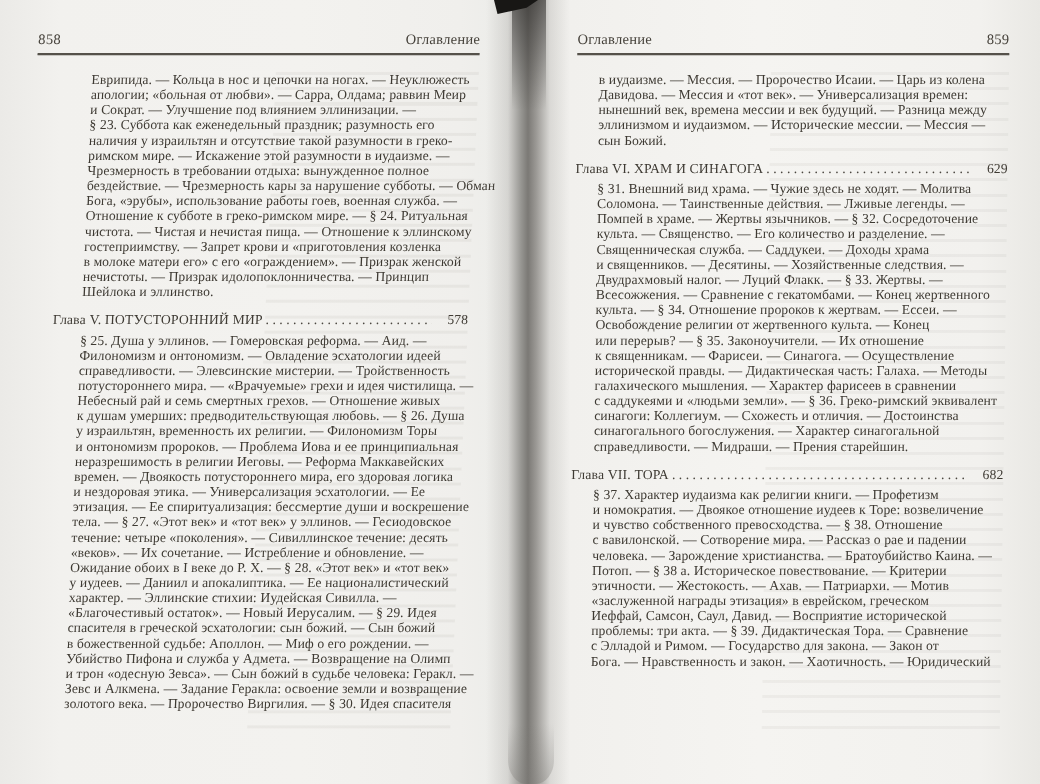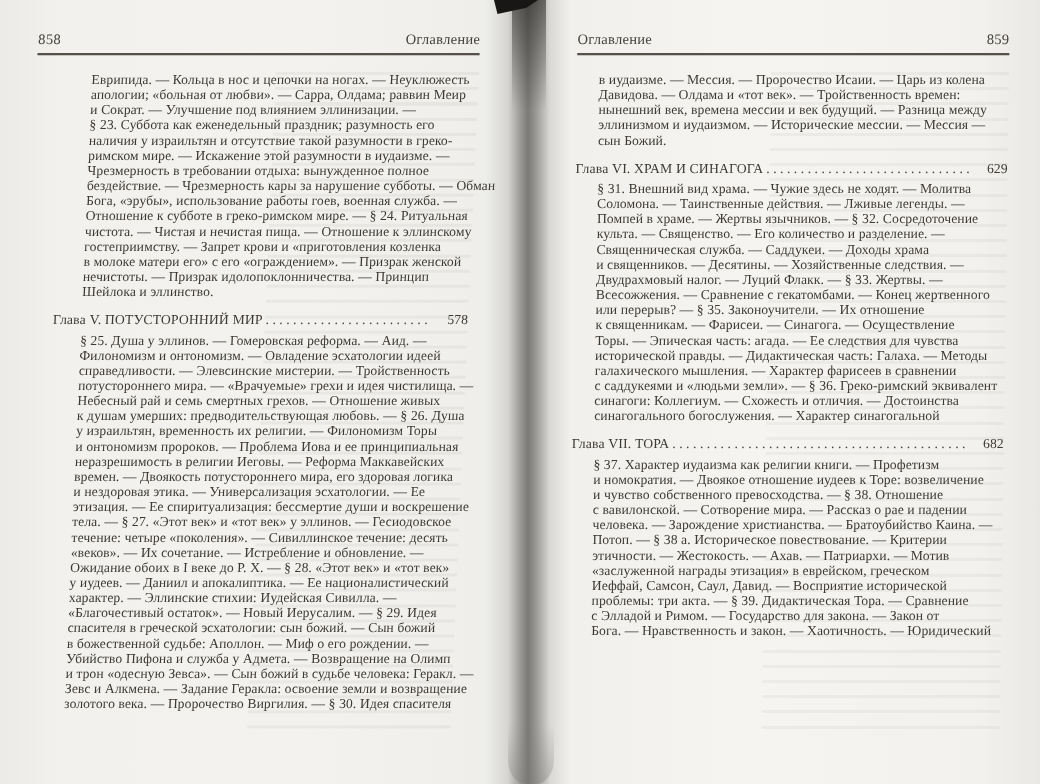--- a/index.html
+++ b/index.html
@@ -136,47 +136,49 @@
 
   <div class="page page-right">
     <div class="page-header">
       <span>Оглавление</span>
       <span>859</span>
     </div>
     <div class="header-rule"></div>
     <div class="page-body">
         <div class="para">
           <div class="line">в иудаизме. — Мессия. — Пророчество Исаии. — Царь из колена</div>
-          <div class="line">Давидова. — Олдама и «тот век». — Тройственность времен:</div>
+          <div class="line">Давидова. — Мессия и «тот век». — Универсализация времен:</div>
           <div class="line">нынешний век, времена мессии и век будущий. — Разница между</div>
           <div class="line">эллинизмом и иудаизмом. — Исторические мессии. — Мессия —</div>
           <div class="line">сын Божий.</div>
         </div>
         <div class="chapter">
           <span class="ch-title">Глава VI. ХРАМ И СИНАГОГА</span>
           <span class="leader">........................................................................................................................</span>
           <span class="ch-page">629</span>
         </div>
         <div class="para">
           <div class="line">§ 31. Внешний вид храма. — Чужие здесь не ходят. — Молитва</div>
           <div class="line">Соломона. — Таинственные действия. — Лживые легенды. —</div>
           <div class="line">Помпей в храме. — Жертвы язычников. — § 32. Сосредоточение</div>
           <div class="line">культа. — Священство. — Его количество и разделение. —</div>
           <div class="line">Священническая служба. — Саддукеи. — Доходы храма</div>
           <div class="line">и священников. — Десятины. — Хозяйственные следствия. —</div>
           <div class="line">Двудрахмовый налог. — Луций Флакк. — § 33. Жертвы. —</div>
           <div class="line">Всесожжения. — Сравнение с гекатомбами. — Конец жертвенного</div>
+          <div class="line">культа. — § 34. Отношение пророков к жертвам. — Ессеи. —</div>
+          <div class="line">Освобождение религии от жертвенного культа. — Конец</div>
           <div class="line">или перерыв? — § 35. Законоучители. — Их отношение</div>
           <div class="line">к священникам. — Фарисеи. — Синагога. — Осуществление</div>
-          <div class="line">Торы. — Эпическая часть: агада. — Ее следствия для чувства</div>
           <div class="line">исторической правды. — Дидактическая часть: Галаха. — Методы</div>
           <div class="line">галахического мышления. — Характер фарисеев в сравнении</div>
           <div class="line">с саддукеями и «людьми земли». — § 36. Греко-римский эквивалент</div>
           <div class="line">синагоги: Коллегиум. — Схожесть и отличия. — Достоинства</div>
           <div class="line">синагогального богослужения. — Характер синагогальной</div>
+          <div class="line">справедливости. — Мидраши. — Прения старейшин.</div>
         </div>
         <div class="chapter">
           <span class="ch-title">Глава VII. ТОРА</span>
           <span class="leader">........................................................................................................................</span>
           <span class="ch-page">682</span>
         </div>
         <div class="para">
           <div class="line">§ 37. Характер иудаизма как религии книги. — Профетизм</div>
           <div class="line">и номократия. — Двоякое отношение иудеев к Торе: возвеличение</div>
           <div class="line">и чувство собственного превосходства. — § 38. Отношение</div>

